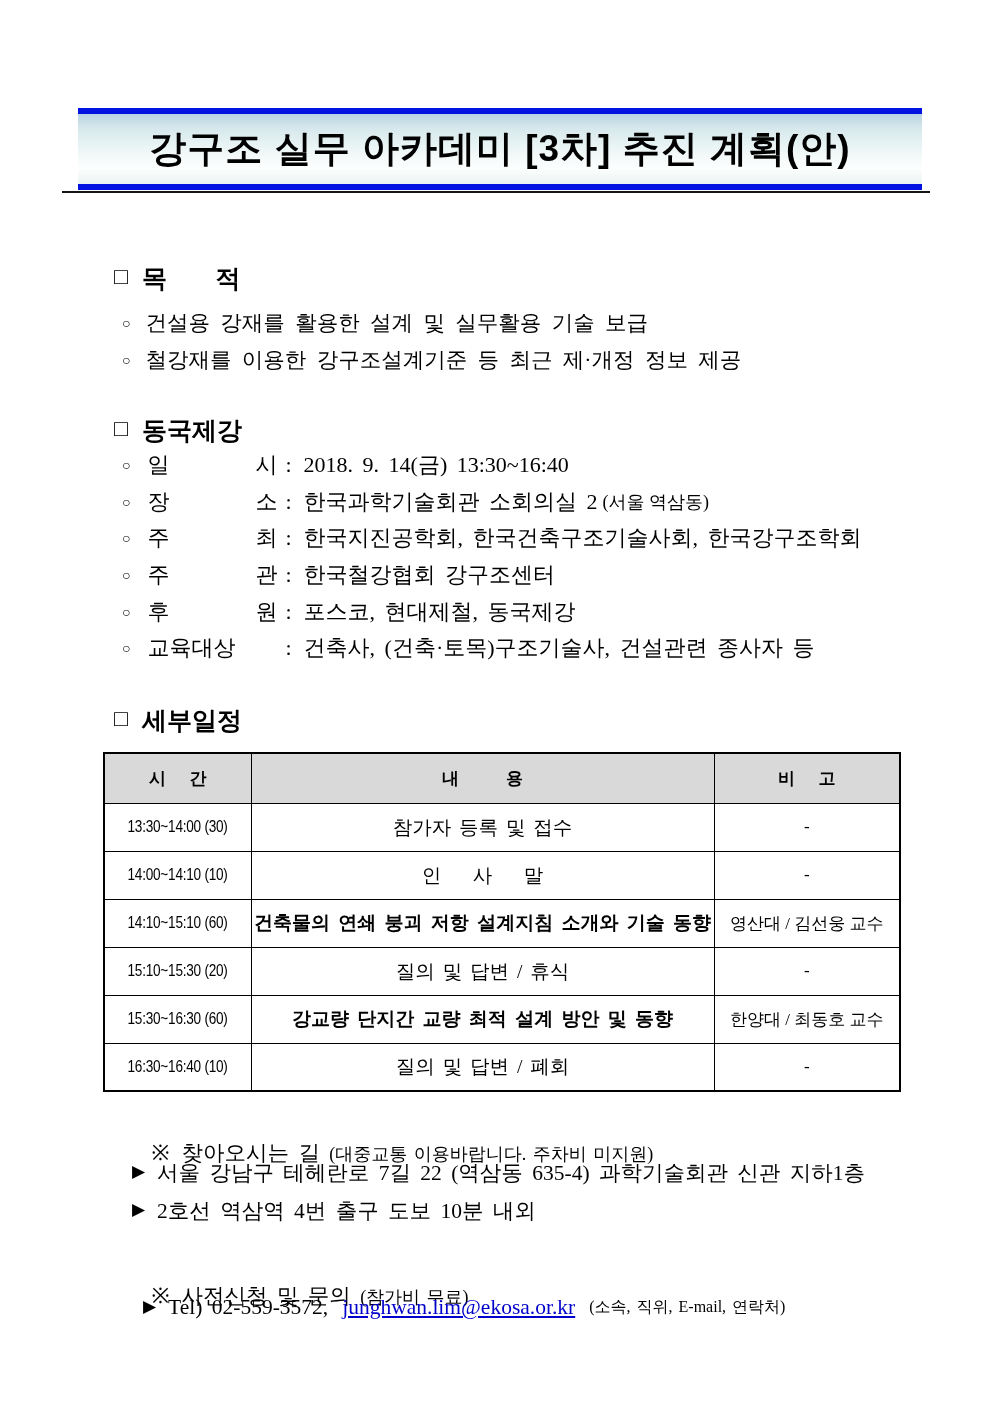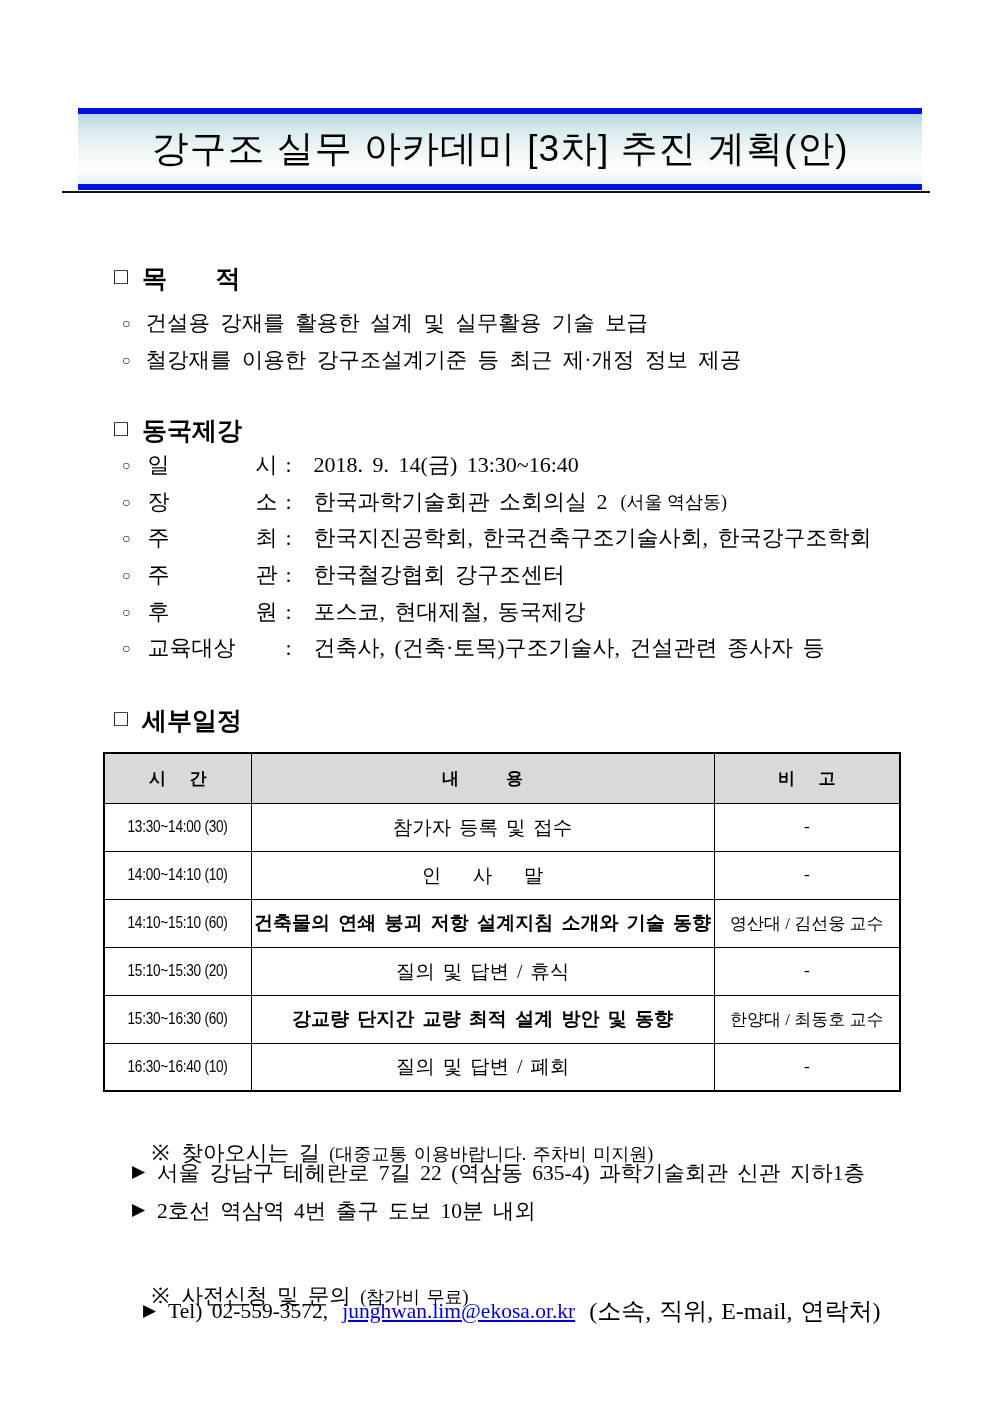--- a/index.html
+++ b/index.html
@@ -24,21 +24,21 @@
     left: 78px; top: 108px;
     width: 844px; height: 82px;
     border-top: 6px solid var(--accent-blue);
     border-bottom: 6px solid var(--accent-blue);
     background: linear-gradient(180deg,
       #b7d3e2 0%, #d6e8ec 20%, #f0f8f7 55%, #fdfefe 78%, #e9f3f1 100%);
     display: flex; align-items: center; justify-content: center;
   }
   .banner-title {
     font-family: "Liberation Sans", "DejaVu Sans", sans-serif;
-    font-weight: normal;
+    font-weight: bold;
     font-size: 37px;
     letter-spacing: 1px;
     white-space: pre;
   }
   .banner-underline {
     position: absolute;
     left: 62px; top: 191px;
     width: 868px; height: 2px;
     background: #141414;
   }
@@ -72,22 +72,22 @@
   .ov-list { position: absolute; left: 122px; top: 447px; font-size: 22px; }
   .ov-row { height: 36.6px; display: flex; align-items: center; }
   .ov-marker { font-size: 14px; margin-right: 17px; position: relative; top: 1px; }
   .ov-label {
     display: inline-block;
     width: 130px;
     text-align-last: justify;
     text-justify: inter-character;
   }
   .ov-colon { margin: 0 12px 0 8px; }
-  .ov-value { white-space: pre; word-spacing: 4px; margin-left: 10px; }
-  .ov-note { font-size: 18px; margin-left: 13px; white-space: pre; }
+  .ov-value { white-space: pre; word-spacing: 4px; }
+  .ov-note { font-size: 18px; margin-left: 5px; white-space: pre; }
   .ov-note:empty { display: none; }
 
   
   .schedule-table {
     position: absolute;
     left: 103px; top: 752px;
     width: 796px;
     border-collapse: collapse;
     table-layout: fixed;
     border: 2.5px solid #000;
@@ -128,21 +128,21 @@
   .fnote .ref { margin-right: 12px; }
   .fnote .small { font-size: 18px; word-spacing: 2px; }
   .farrow { position: absolute; font-size: 21.5px; white-space: pre; word-spacing: 4px; display: flex; align-items: center; }
   .farrow .tri { font-size: 17px; margin-right: 12px; position: relative; top: -1px; }
   #directions-note  { left: 114px; top: 1112px; }
   #direction-line-1 { left: 132px; top: 1158px; }
   #direction-line-2 { left: 132px; top: 1196px; }
   #registration-note { left: 114px; top: 1255px; }
   #registration-line { left: 143px; top: 1295px; }
   .email-link { color: var(--link-color); text-decoration: underline; margin: 0 14px; }
-  .reg-suffix { font-size: 24px; word-spacing: 2px; }
+  .reg-suffix { font-size: 16px; word-spacing: 2px; }
 </style>
 </head>
 <body>
 
 <div class="page">
 
   <div class="banner">
     <span class="banner-title">강구조 실무 아카데미 [3차] 추진 계획(안)</span>
   </div>
   <div class="banner-underline"></div>

